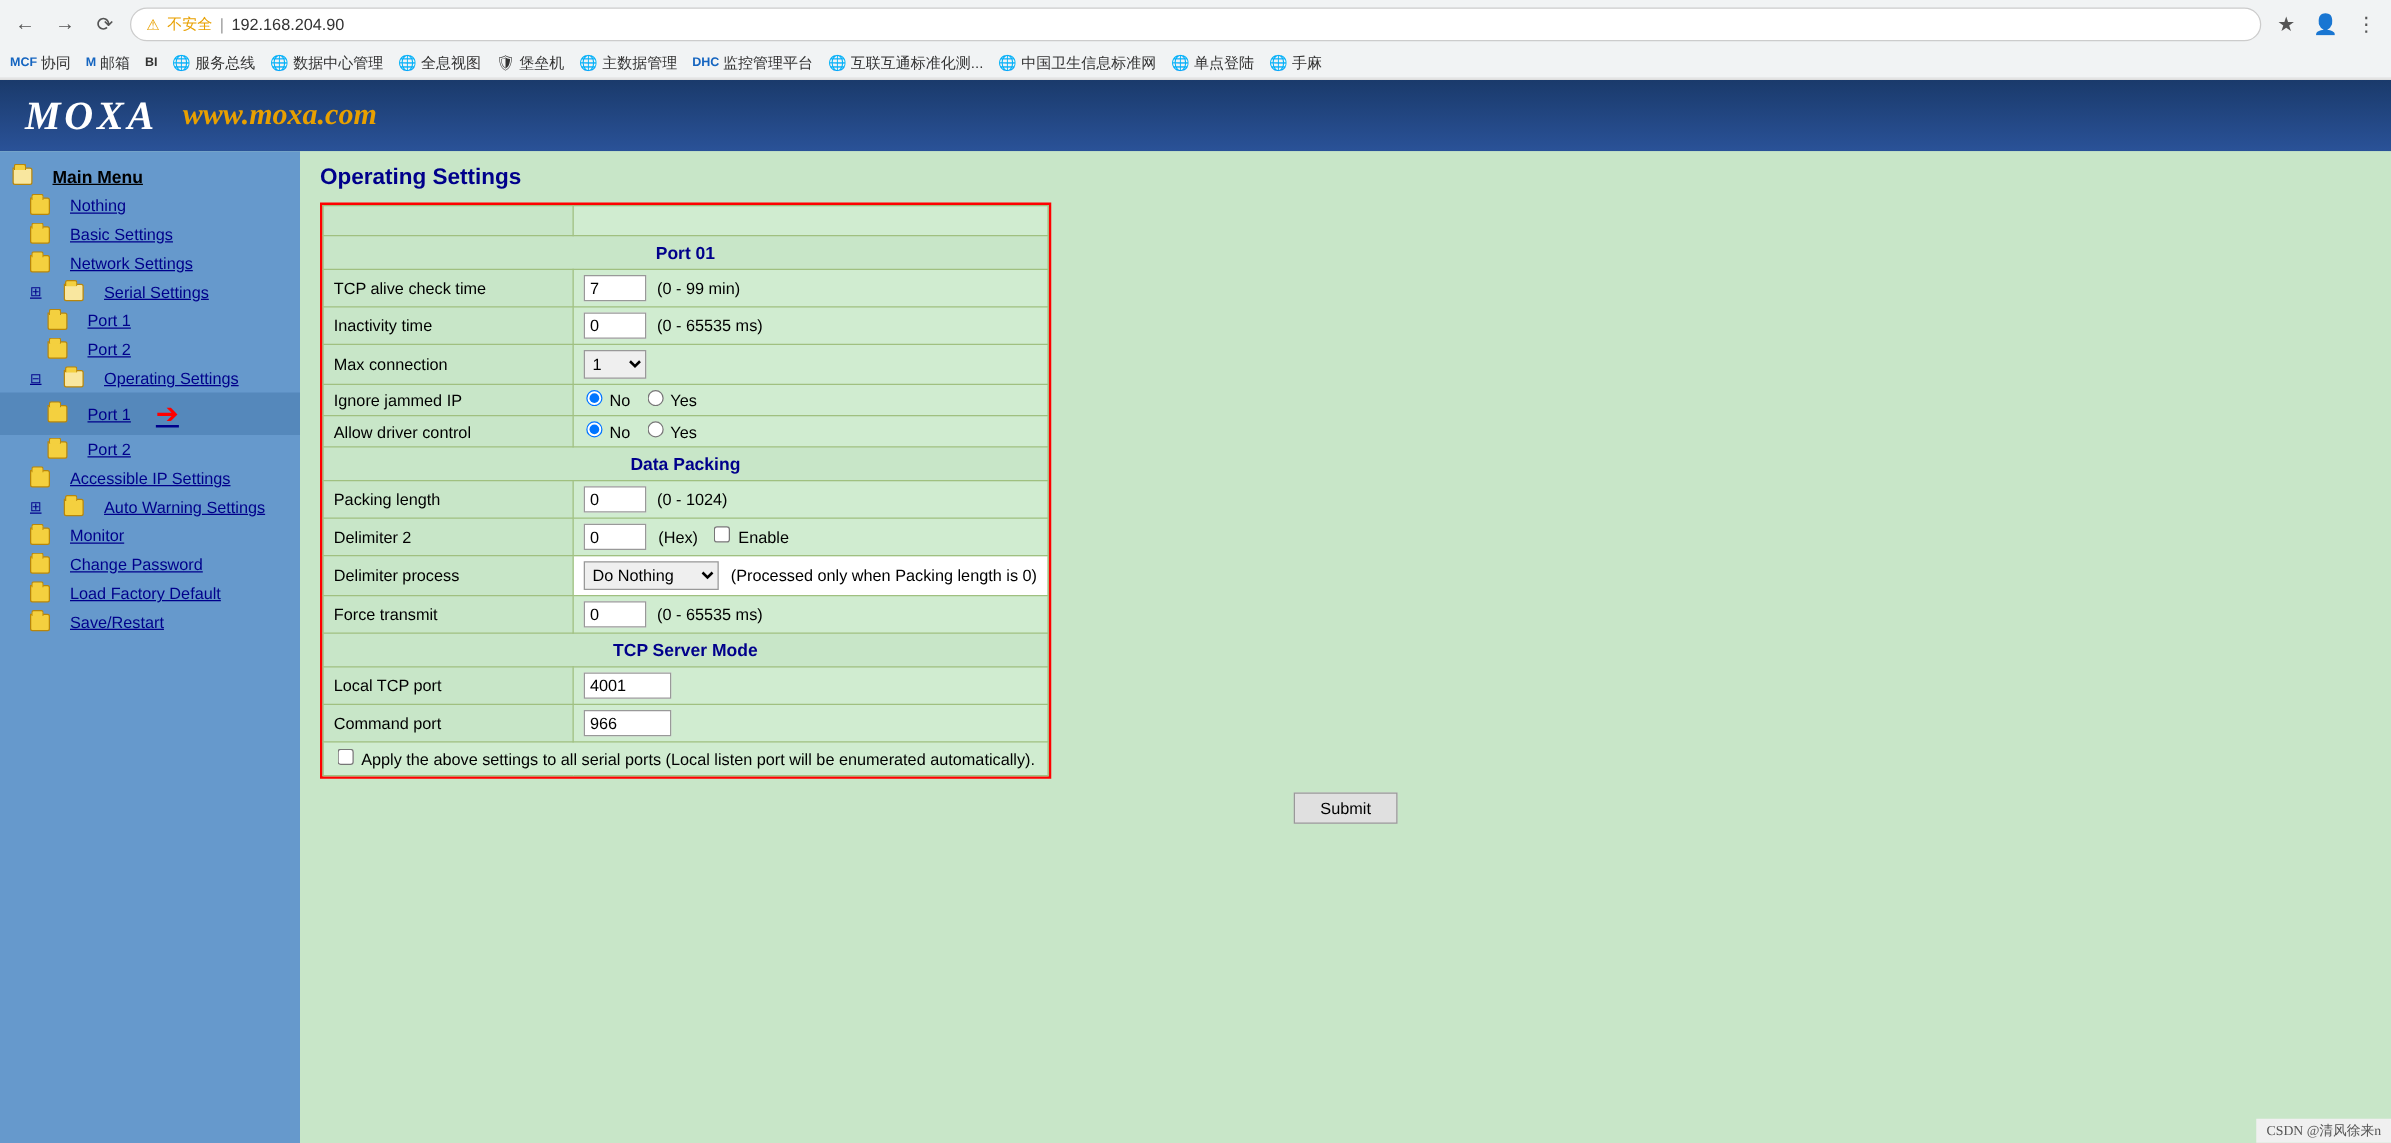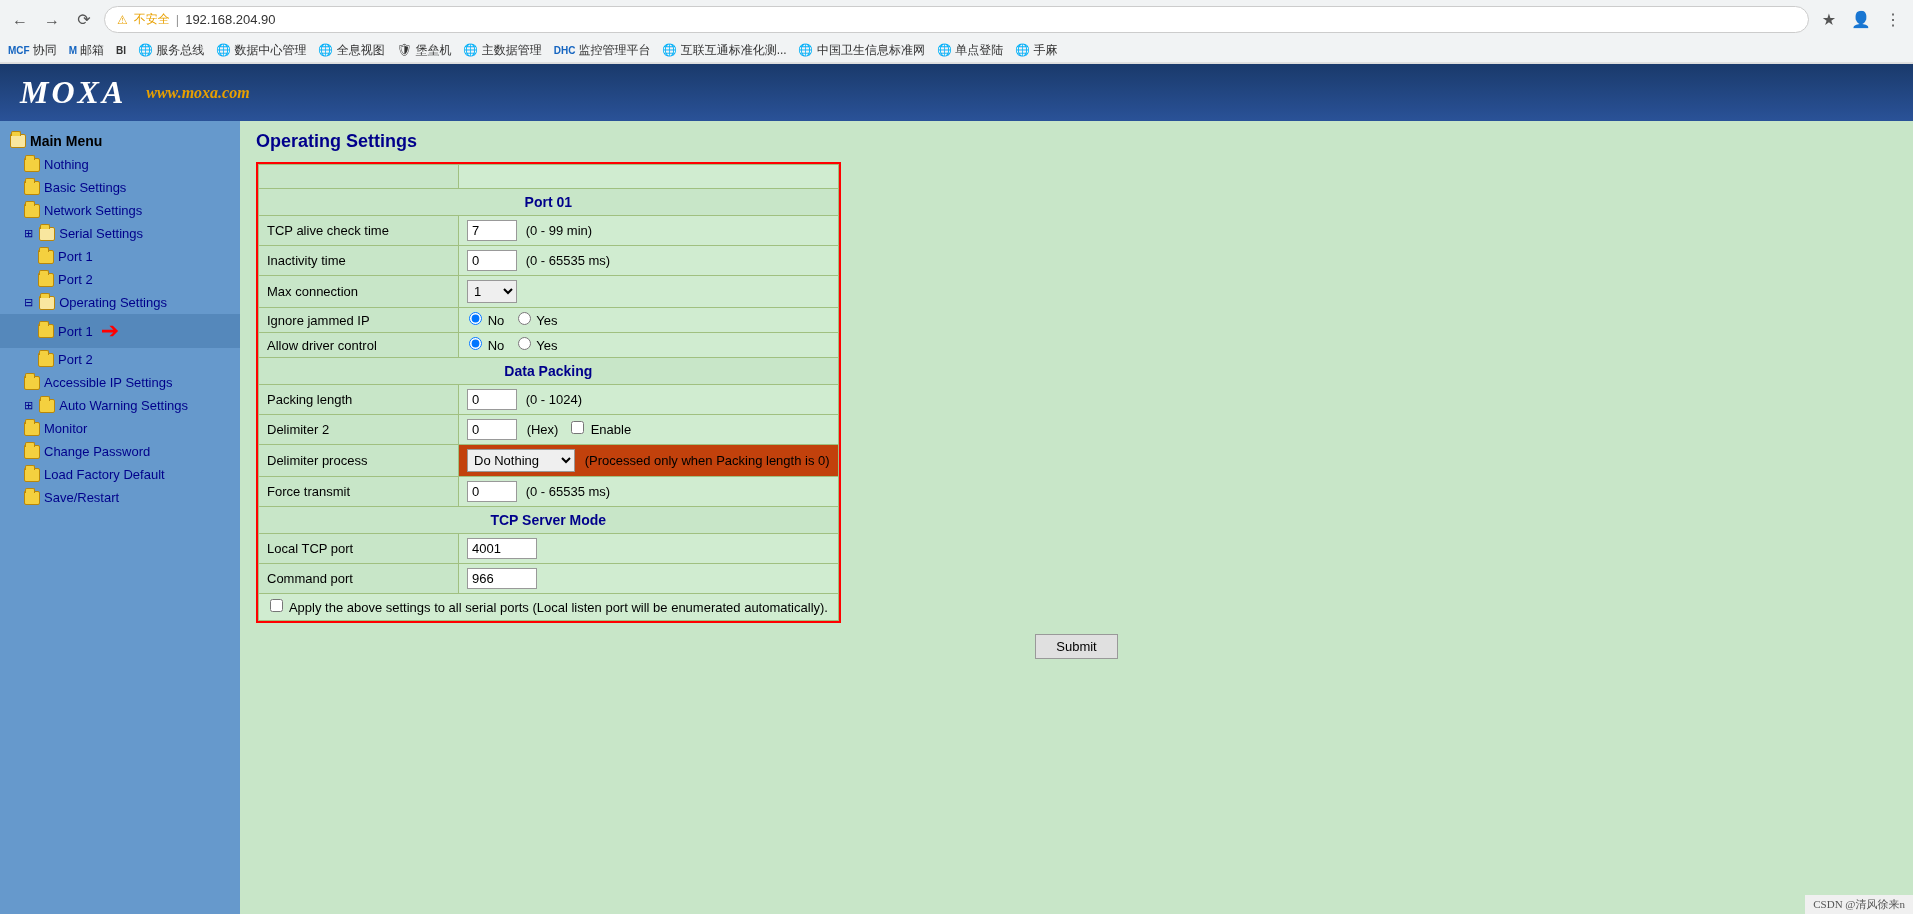--- a/index.html
+++ b/index.html
@@ -13,28 +13,28 @@
     .address-bar .lock-icon { color: #e8a000; font-size: 12px; }
     .address-text { color: #333; }
 
     
     .bookmarks-bar { display: flex; align-items: center; padding: 3px 8px; gap: 12px; background: #f1f3f4; border-bottom: 1px solid #e0e0e0; font-size: 12px; overflow: hidden; white-space: nowrap; }
     .bookmark-item { color: #333; cursor: pointer; display: flex; align-items: center; gap: 3px; }
 
     
     .moxa-header { background: linear-gradient(to bottom, #1a3a6b, #2a5298); padding: 10px 20px; display: flex; align-items: center; gap: 20px; }
     .moxa-logo { color: white; font-size: 28px; font-weight: bold; font-style: italic; letter-spacing: 2px; }
-    .moxa-url { color: #e8a000; font-size: 16px; font-style: italic; font-weight: bold; }
+    .moxa-url { color: #e8a000; font-size: 24px; font-style: italic; font-weight: bold; }
 
     
     .main-layout { display: flex; min-height: calc(100vh - 120px); }
 
     
     .sidebar { width: 240px; background: #6699cc; padding: 8px 0; flex-shrink: 0; }
-    .sidebar-item { padding: 4px 10px; cursor: pointer; color: #00008b; font-size: 13px; display: flex; align-items: center; gap: 4px; }
+    .sidebar-item { padding: 4px 10px; cursor: pointer; color: #00008b; font-size: 13px; display: flex; align-items: center; gap: 16px; text-decoration: underline; }
     .sidebar-item.main-menu { font-weight: bold; font-size: 14px; color: #000; }
     .sidebar-item.indent1 { padding-left: 24px; }
     .sidebar-item.indent2 { padding-left: 38px; }
     .folder-icon { width: 16px; height: 14px; background: #f4d03f; border: 1px solid #b8860b; border-radius: 0 2px 2px 2px; display: inline-block; flex-shrink: 0; position: relative; }
     .folder-icon::before { content: ''; position: absolute; top: -4px; left: 0; width: 8px; height: 4px; background: #f4d03f; border: 1px solid #b8860b; border-bottom: none; border-radius: 2px 2px 0 0; }
     .folder-icon.open { background: #f9e79f; }
     .sidebar-item.active { background: #5588bb; }
 
     
     .content { flex: 1; padding: 10px 16px; background: #c8e6c8; }
@@ -248,21 +248,21 @@
           <td style="background:#d0ecd0; border:1px solid #a0c080; padding:4px 8px;">
             <input type="text" value="0" style="width: 50px;">
             <span style="margin:0 6px;">(Hex)</span>
             <input type="checkbox" style="">
             <span>Enable</span>
           </td>
         </tr>
 
         <tr>
           <td style="background:#c8e6c8; border:1px solid #a0c080; padding:4px 8px;">Delimiter process</td>
-          <td style="background:#c2410c; border:1px solid #a0c080; padding:4px 8px;">
+          <td style="background:#ffffff; border:1px solid #a0c080; padding:4px 8px;">
             <select>
               <option>Do Nothing</option>
               <option>Delimiter + 1</option>
               <option>Strip Delimiter</option>
             </select>
             <span style="margin-left:6px;">(Processed only when Packing length is 0)</span>
           </td>
         </tr>
 
         <tr>

